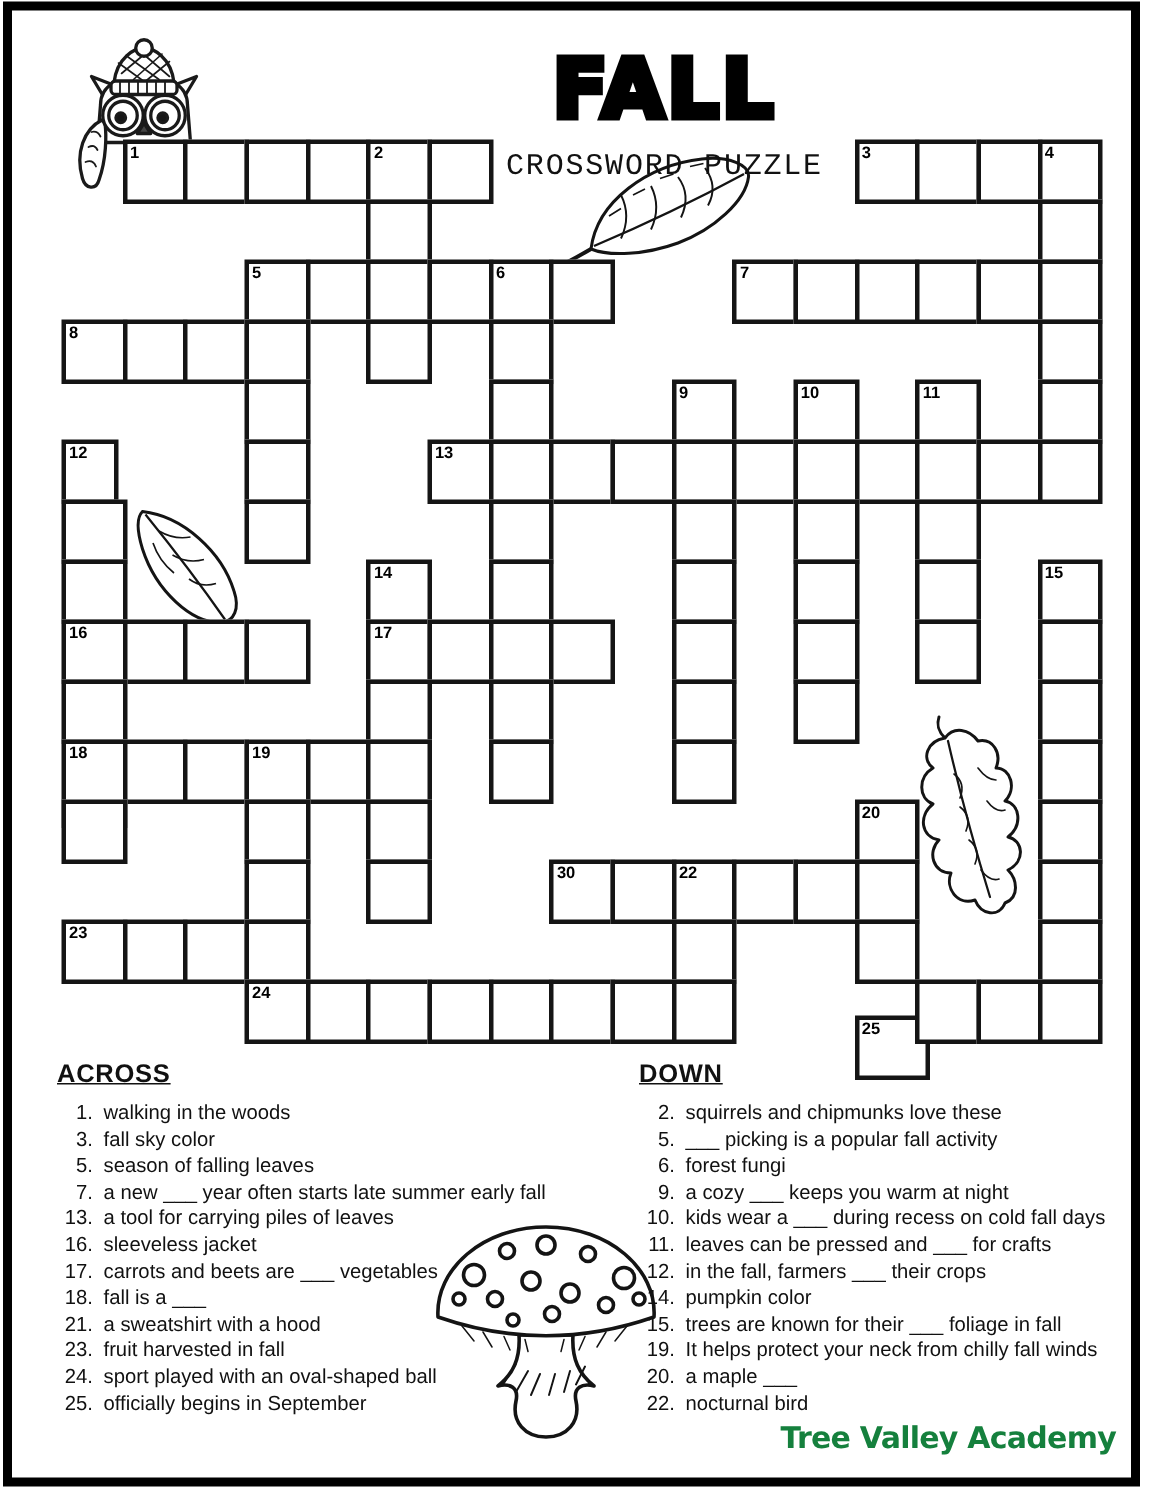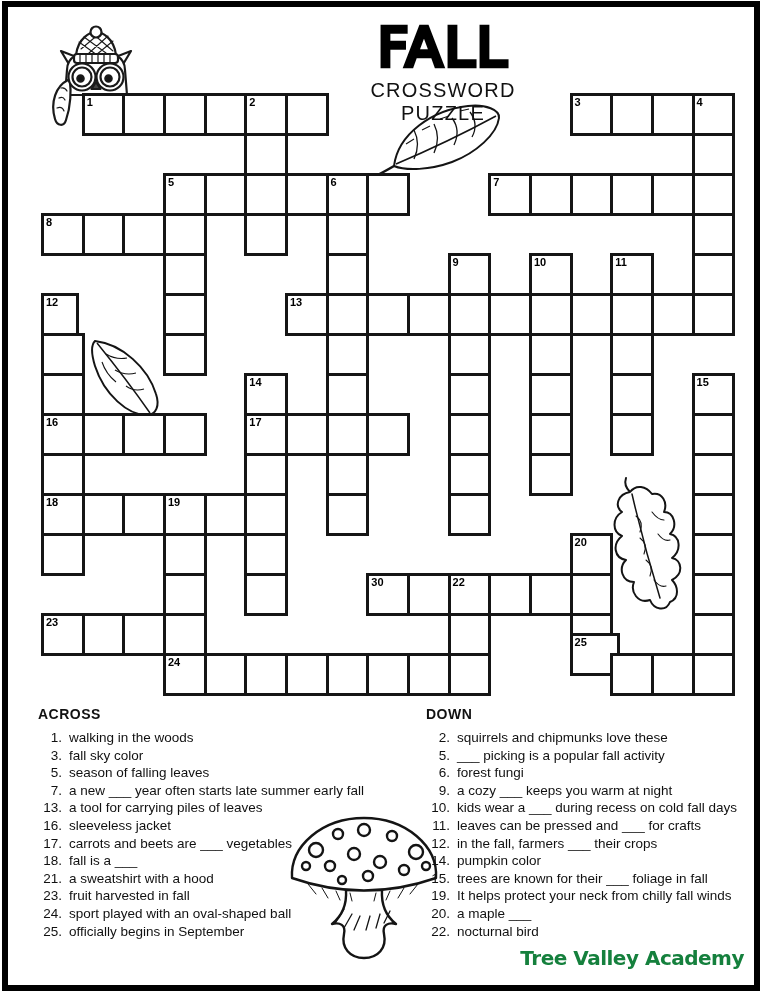--- a/index.html
+++ b/index.html
@@ -1,33 +1,33 @@
 <!DOCTYPE html>
 <html><head>
 <meta charset="utf-8">
 <style>
   html,body{margin:0;padding:0;background:#fff;}
   .page{position:relative;width:768px;height:994px;background:#fff;overflow:hidden;
         font-family:"Liberation Sans",sans-serif;color:#111;}
   .frame{position:absolute;left:2px;top:1px;right:8px;bottom:3px;border:6px solid #000;pointer-events:none;z-index:10;}
 
   .title-block{position:absolute;left:330px;top:20px;width:226px;text-align:center;z-index:3;}
-  .title-block h1{margin:0;font-family:"DejaVu Sans",sans-serif;font-weight:normal;font-size:54px;
+  .title-block h1{margin:12px;font-family:"DejaVu Sans",sans-serif;font-weight:bold;font-size:54px;
                   line-height:56px;letter-spacing:2px;color:#000;-webkit-text-stroke:4.5px #000;}
-  .subtitle{font-size:20px;letter-spacing:1.2px;margin-top:3px;color:#111;}
+  .subtitle{font-size:20px;letter-spacing:1.2px;margin-top:3px;color:#111;font-family:Liberation Mono, monospace;}
 
   #grid{position:absolute;left:41px;top:93px;z-index:2;}
   .cell{position:absolute;background:#fff;border:3px solid #151515;box-sizing:border-box;}
   .cellnum{position:absolute;left:2px;top:0;font-size:11px;font-weight:bold;line-height:13px;
            font-family:"Liberation Sans",sans-serif;color:#000;}
 
   .deco{position:absolute;z-index:1;}
 
   .clues{position:absolute;top:706px;z-index:2;}
-  .clues h2{margin:0 0 7px 2px;font-size:14px;letter-spacing:.5px;
+  .clues h2{margin:0 0 7px 2px;font-size:17px;letter-spacing:.5px;text-decoration:underline;
             font-family:"Liberation Sans",sans-serif;}
   .clues ol{list-style:none;margin:0;padding:0;font-size:13.5px;line-height:17.6px;}
   .clues li{white-space:nowrap;}
   .clue-num{display:inline-block;width:26px;text-align:right;margin-right:7px;}
   .across{left:36px;width:392px;}
   .down{left:424px;width:336px;}
 
   .credit{position:absolute;right:24px;top:946px;z-index:3;
           font-family:"DejaVu Sans",sans-serif;font-weight:bold;font-size:20px;letter-spacing:-.5px;}
 </style>
@@ -275,21 +275,21 @@
       <div class="cell" style="left: 121.98px; top: 560px; width: 43.66px; height: 43px; border-width: 3px;">
         <span class="cellnum">24</span>
       </div>
       <div class="cell" style="left: 162.64px; top: 560px; width: 43.66px; height: 43px; border-width: 3px;"></div>
       <div class="cell" style="left: 203.3px; top: 560px; width: 43.66px; height: 43px; border-width: 3px;"></div>
       <div class="cell" style="left: 243.96px; top: 560px; width: 43.66px; height: 43px; border-width: 3px;"></div>
       <div class="cell" style="left: 284.62px; top: 560px; width: 43.66px; height: 43px; border-width: 3px;"></div>
       <div class="cell" style="left: 325.28px; top: 560px; width: 43.66px; height: 43px; border-width: 3px;"></div>
       <div class="cell" style="left: 365.94px; top: 560px; width: 43.66px; height: 43px; border-width: 3px;"></div>
       <div class="cell" style="left: 406.6px; top: 560px; width: 43.66px; height: 43px; border-width: 3px;"></div>
-      <div class="cell" style="left: 528.58px; top: 540px; width: 50px; height: 43px; border-width: 3px;">
+      <div class="cell" style="left: 528.58px; top: 584px; width: 50px; height: 43px; border-width: 3px;">
         <span class="cellnum">25</span>
       </div>
       <div class="cell" style="left: 569.24px; top: 560px; width: 43.66px; height: 43px; border-width: 3px;"></div>
       <div class="cell" style="left: 609.9px; top: 560px; width: 43.66px; height: 43px; border-width: 3px;"></div>
       <div class="cell" style="left: 650.56px; top: 560px; width: 43.66px; height: 43px; border-width: 3px;"></div>
     </div>
 
   <div class="clues across">
     <h2>ACROSS</h2>
     <ol id="across-list">

